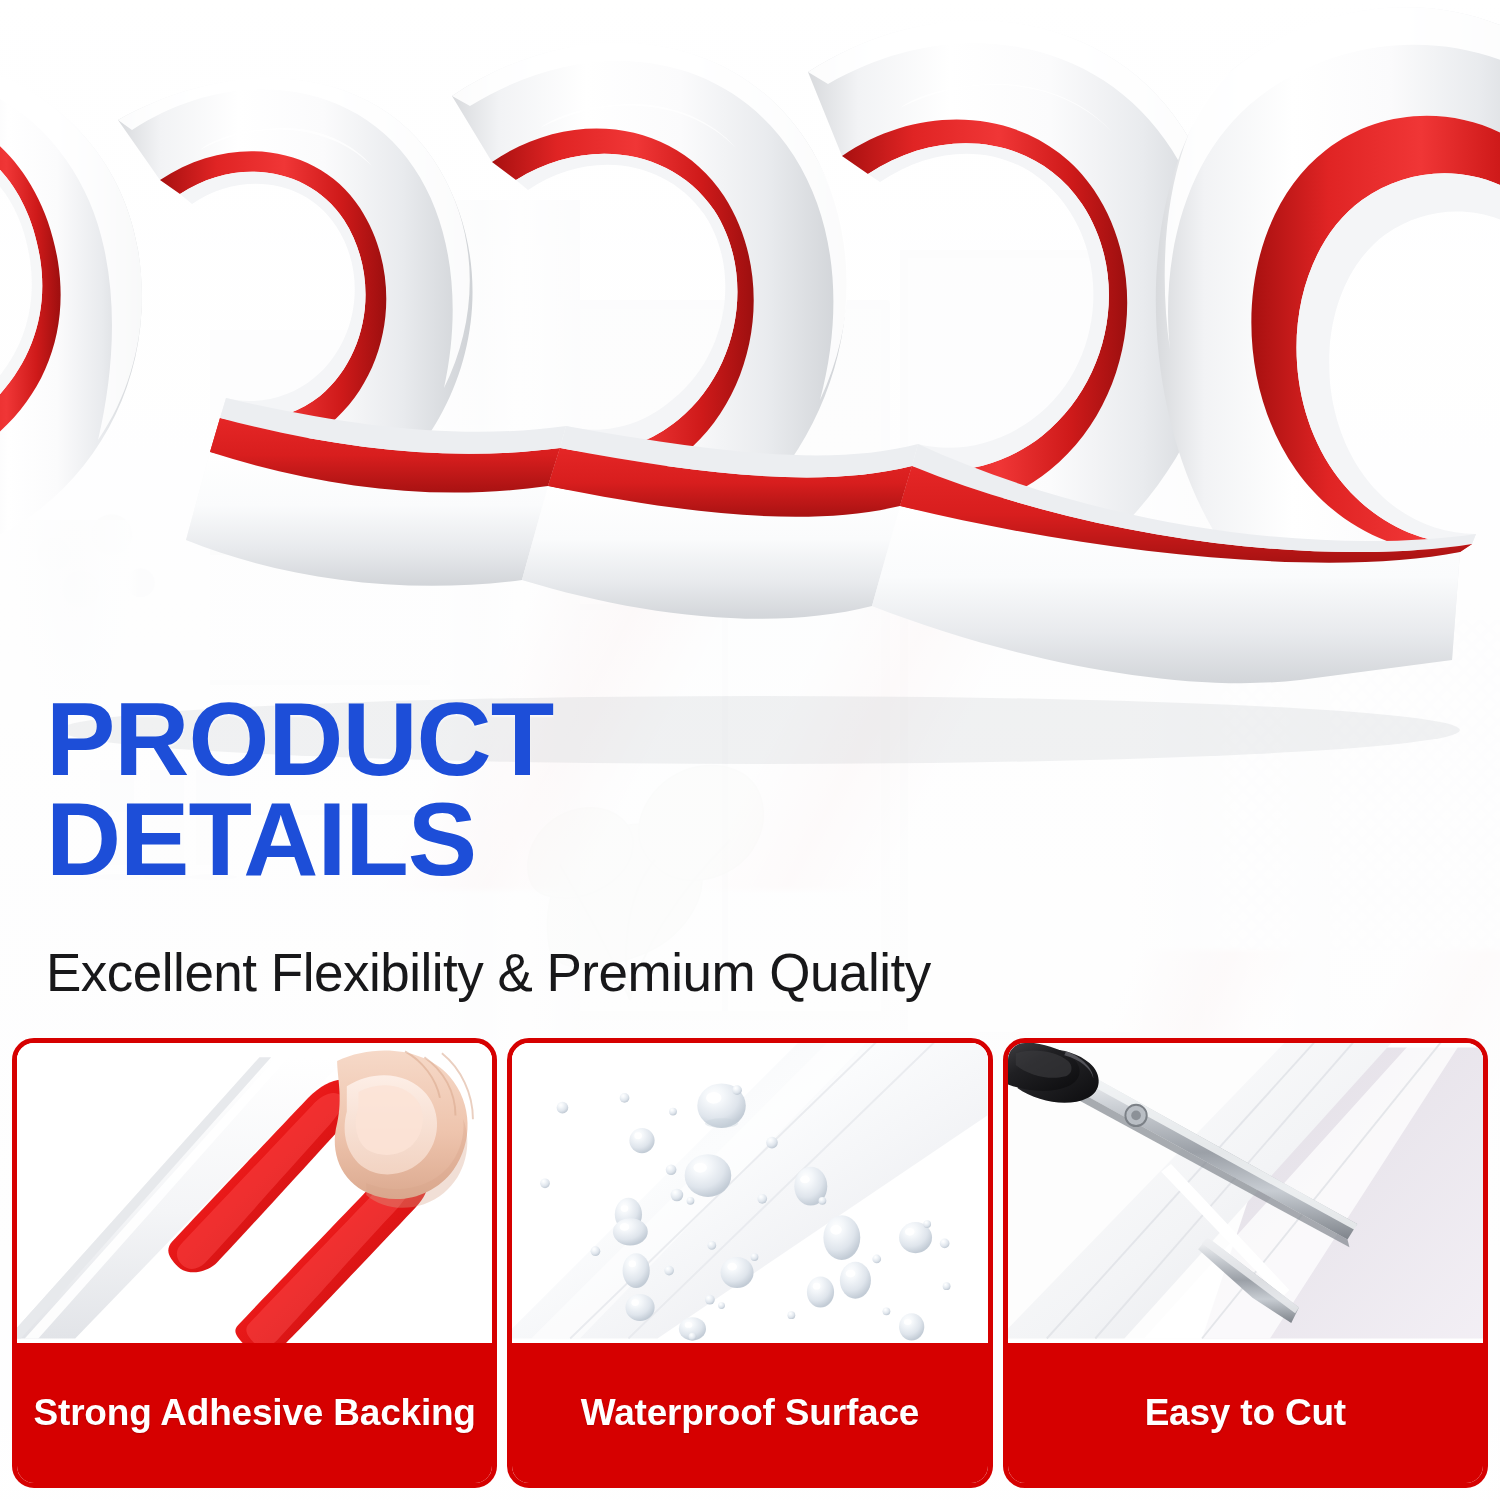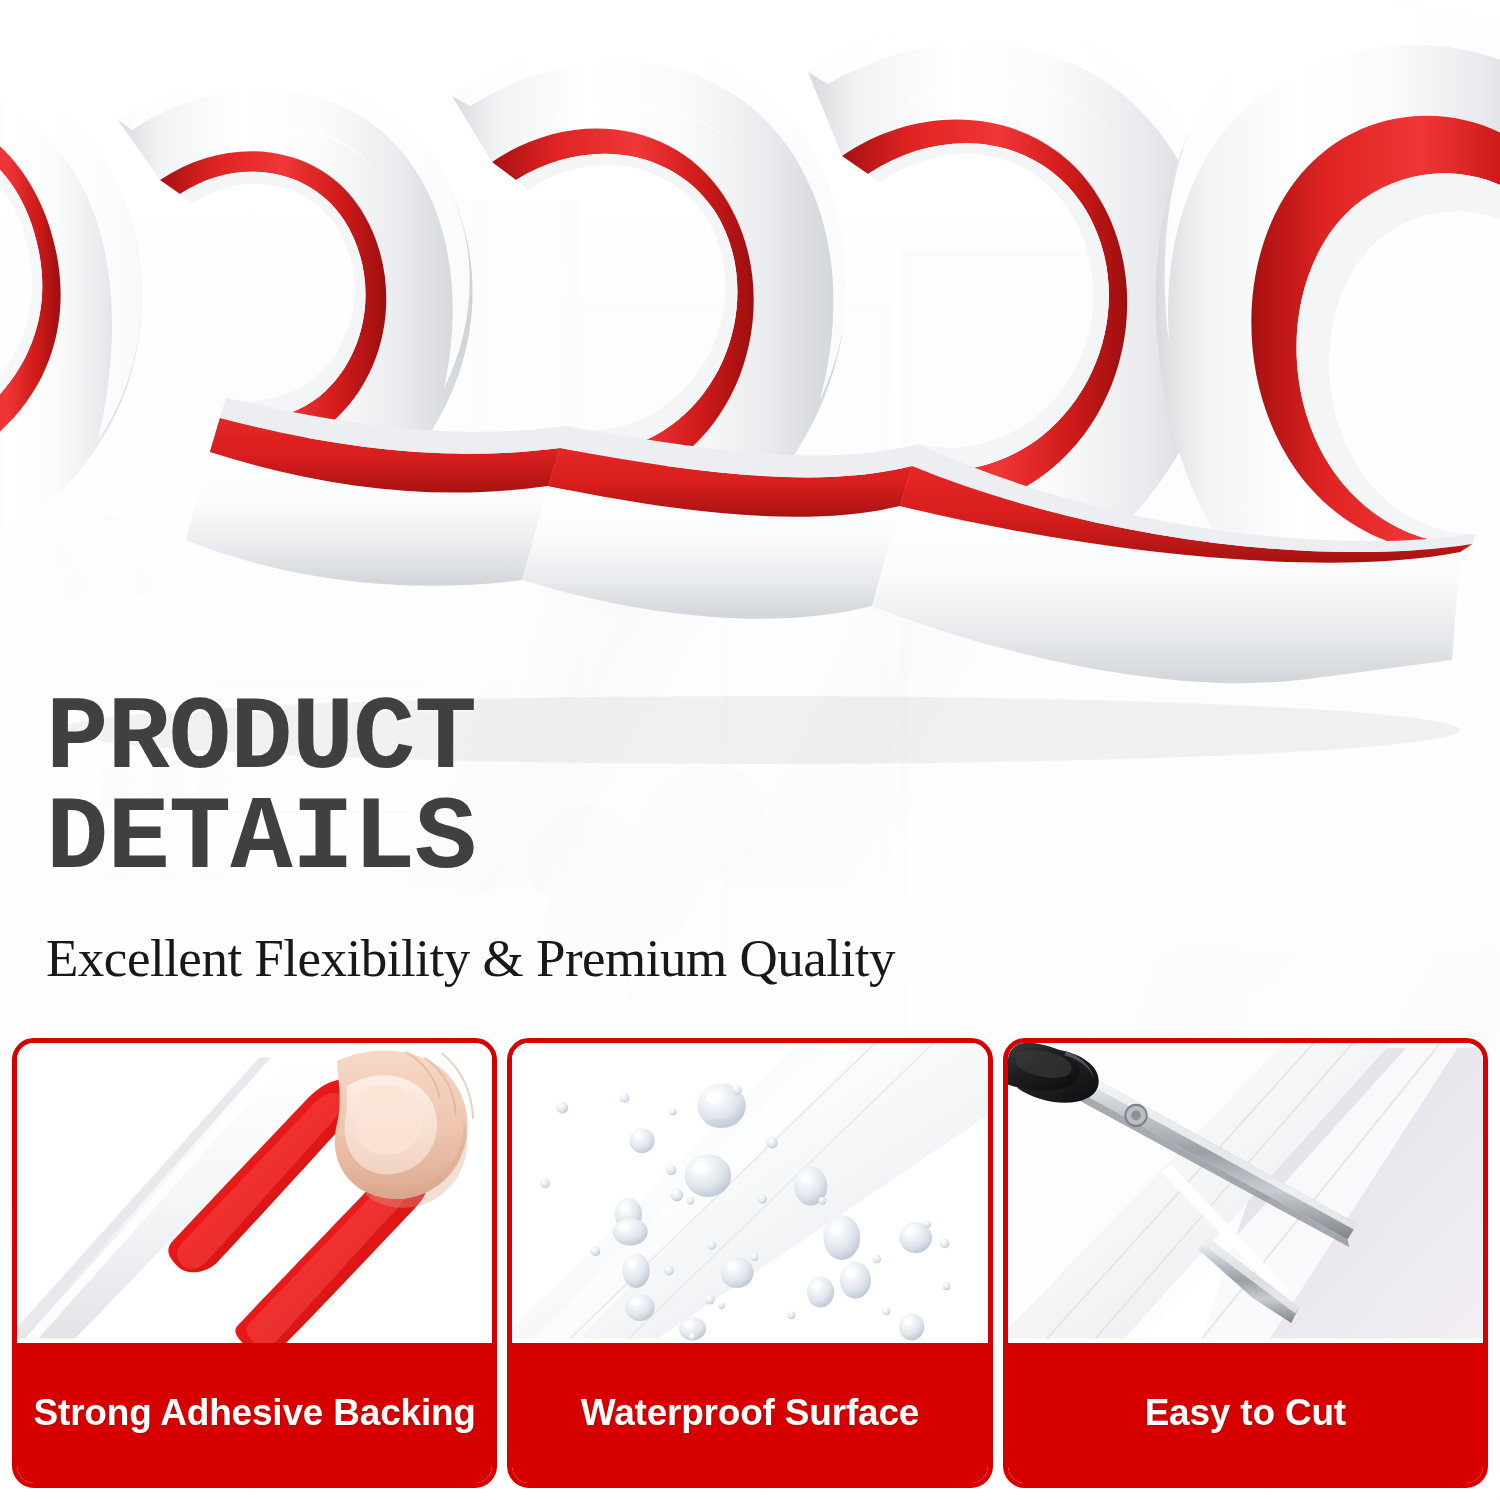--- a/index.html
+++ b/index.html
@@ -108,33 +108,33 @@
     background:linear-gradient(180deg,rgba(255,255,255,.72) 0%,rgba(255,255,255,.80) 45%,rgba(255,255,255,.86) 100%);
   }
 
   
   .hero { position:absolute; left:0; top:0; width:1500px; height:800px; }
   .hero svg { position:absolute; left:0; top:0; width:1500px; height:800px; }
 
   
   .headline { position:absolute; left:46px; top:690px; width:1180px; }
   .title {
-    font-family:Liberation Mono, monospace;
+    font-family:Liberation Sans, sans-serif;
     font-weight:bold;
     font-size:104px;
     line-height:.96;
     letter-spacing:-1px;
-    color:#404040;
+    color:#1d4ed8;
     text-transform:uppercase;
     white-space:pre-line;
     text-shadow:0 2px 2px rgba(255,255,255,.65);
   }
   .subtitle {
-    margin-top:38px;
-    font-family:Liberation Serif, serif;
+    margin-top:52px;
+    font-family:Liberation Sans, sans-serif;
     font-size:53px;
     font-weight:normal;
     color:#18181a;
     letter-spacing:-.5px;
     white-space:nowrap;
   }
 
   
   .panels {
     position:absolute; left:12px; top:1038px;

